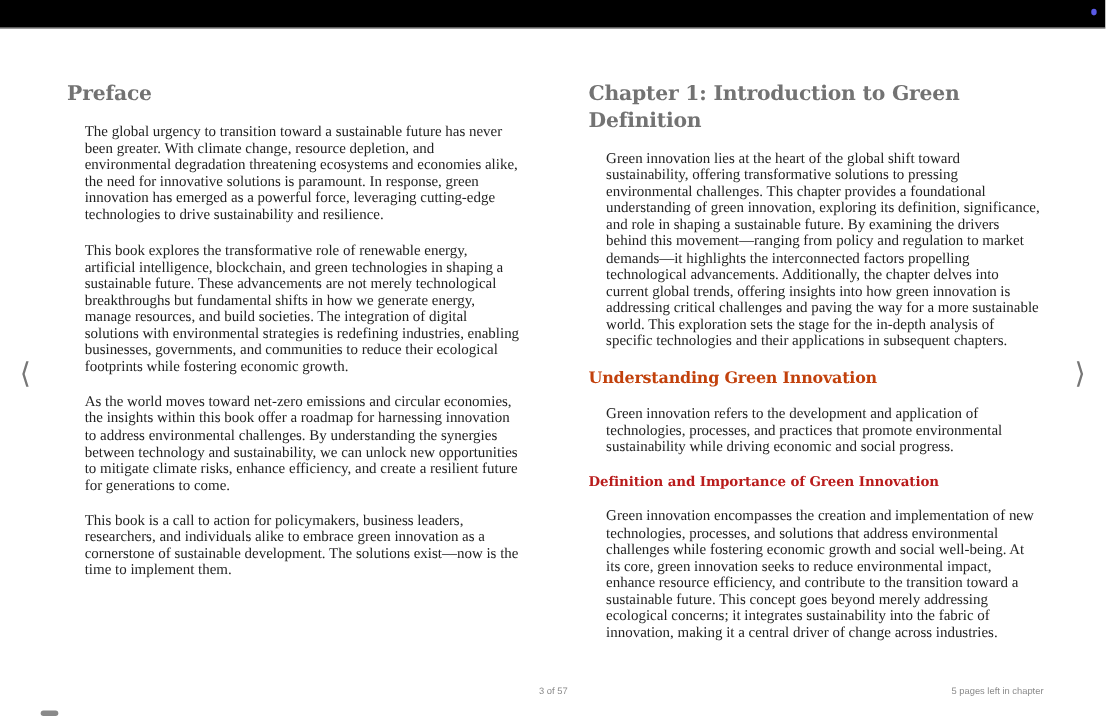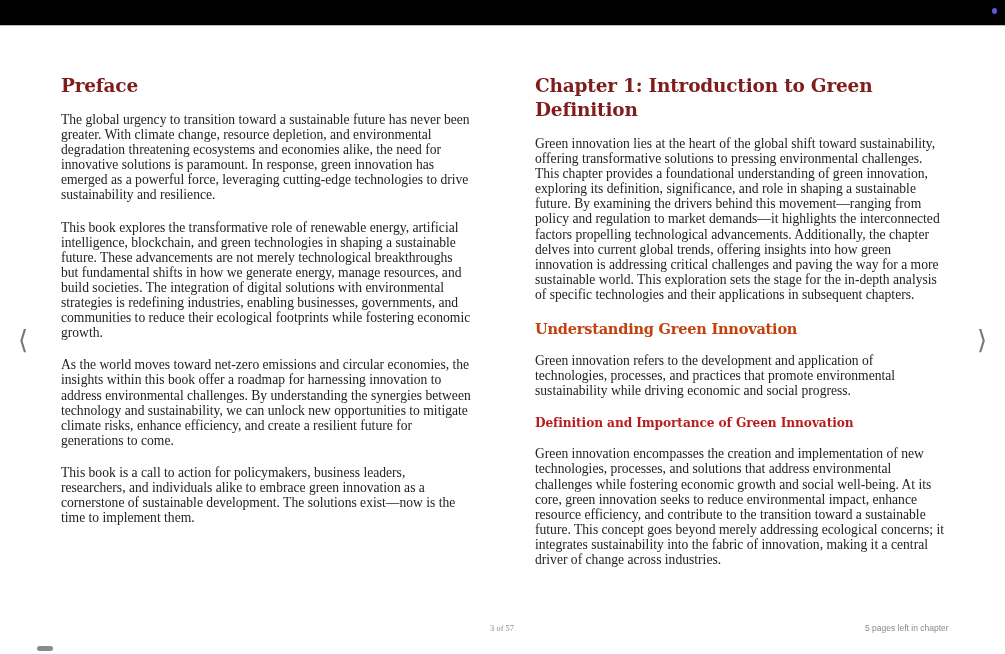--- a/index.html
+++ b/index.html
@@ -18,47 +18,47 @@
       border-radius: 50%; background: #5a5ae6;
     }
     .page {
       position: absolute; top: 74px; width: 412px;
     }
     .page.left { left: 61px; }
     .page.right { left: 535px; }
     h1 {
       font-family: "DejaVu Serif", "Liberation Serif", serif;
       font-weight: bold; font-size: 18.5px; margin: 0 0 14px 0; line-height: 24px;
-      letter-spacing: -0.2px; color: #7f1d1d;
+      letter-spacing: -0.2px; color: #737373;
     }
     h2 {
       font-weight: bold; font-size: 14.5px; margin: 0 0 14px 0; line-height: 20px; color: #c2410c;
       letter-spacing: -0.2px;
     }
     h3 {
       font-weight: bold; font-size: 12.2px; margin: 0 0 14px 0; line-height: 17px; color: #b91c1c;
       letter-spacing: -0.1px;
     }
     p {
       font-family: "Liberation Serif", serif;
-      font-size: 13.6px; line-height: 15.1px; margin: 0 0 17px 0;
+      font-size: 13.6px; line-height: 15.1px; margin: 0 0 17px 16px;
       color: #222; text-align: left;
     }
     .nav-arrow {
       position: absolute; top: 326px; width: 14px; height: 28px;
       color: #777; font-family: "DejaVu Sans", sans-serif; font-size: 26px;
       line-height: 28px; text-align: center; cursor: pointer;
     }
     .nav-arrow.prev { left: 16px; }
     .nav-arrow.next { left: 975px; }
     .footer-text {
       position: absolute; top: 623px;
       font-family: "Liberation Sans", sans-serif; font-size: 8.5px; color: #8a8a8a;
     }
-    .page-counter { left: 490px; font-family: Liberation Serif, serif; }
+    .page-counter { left: 490px; }
     .chapter-left { left: 865px; }
     .scroll-handle {
       position: absolute; left: 37px; top: 646px; width: 16px; height: 5px;
       border-radius: 3px; background: #8a8a8a;
     }
   </style>
 </head>
 <body>
 
 <div class="topbar">

